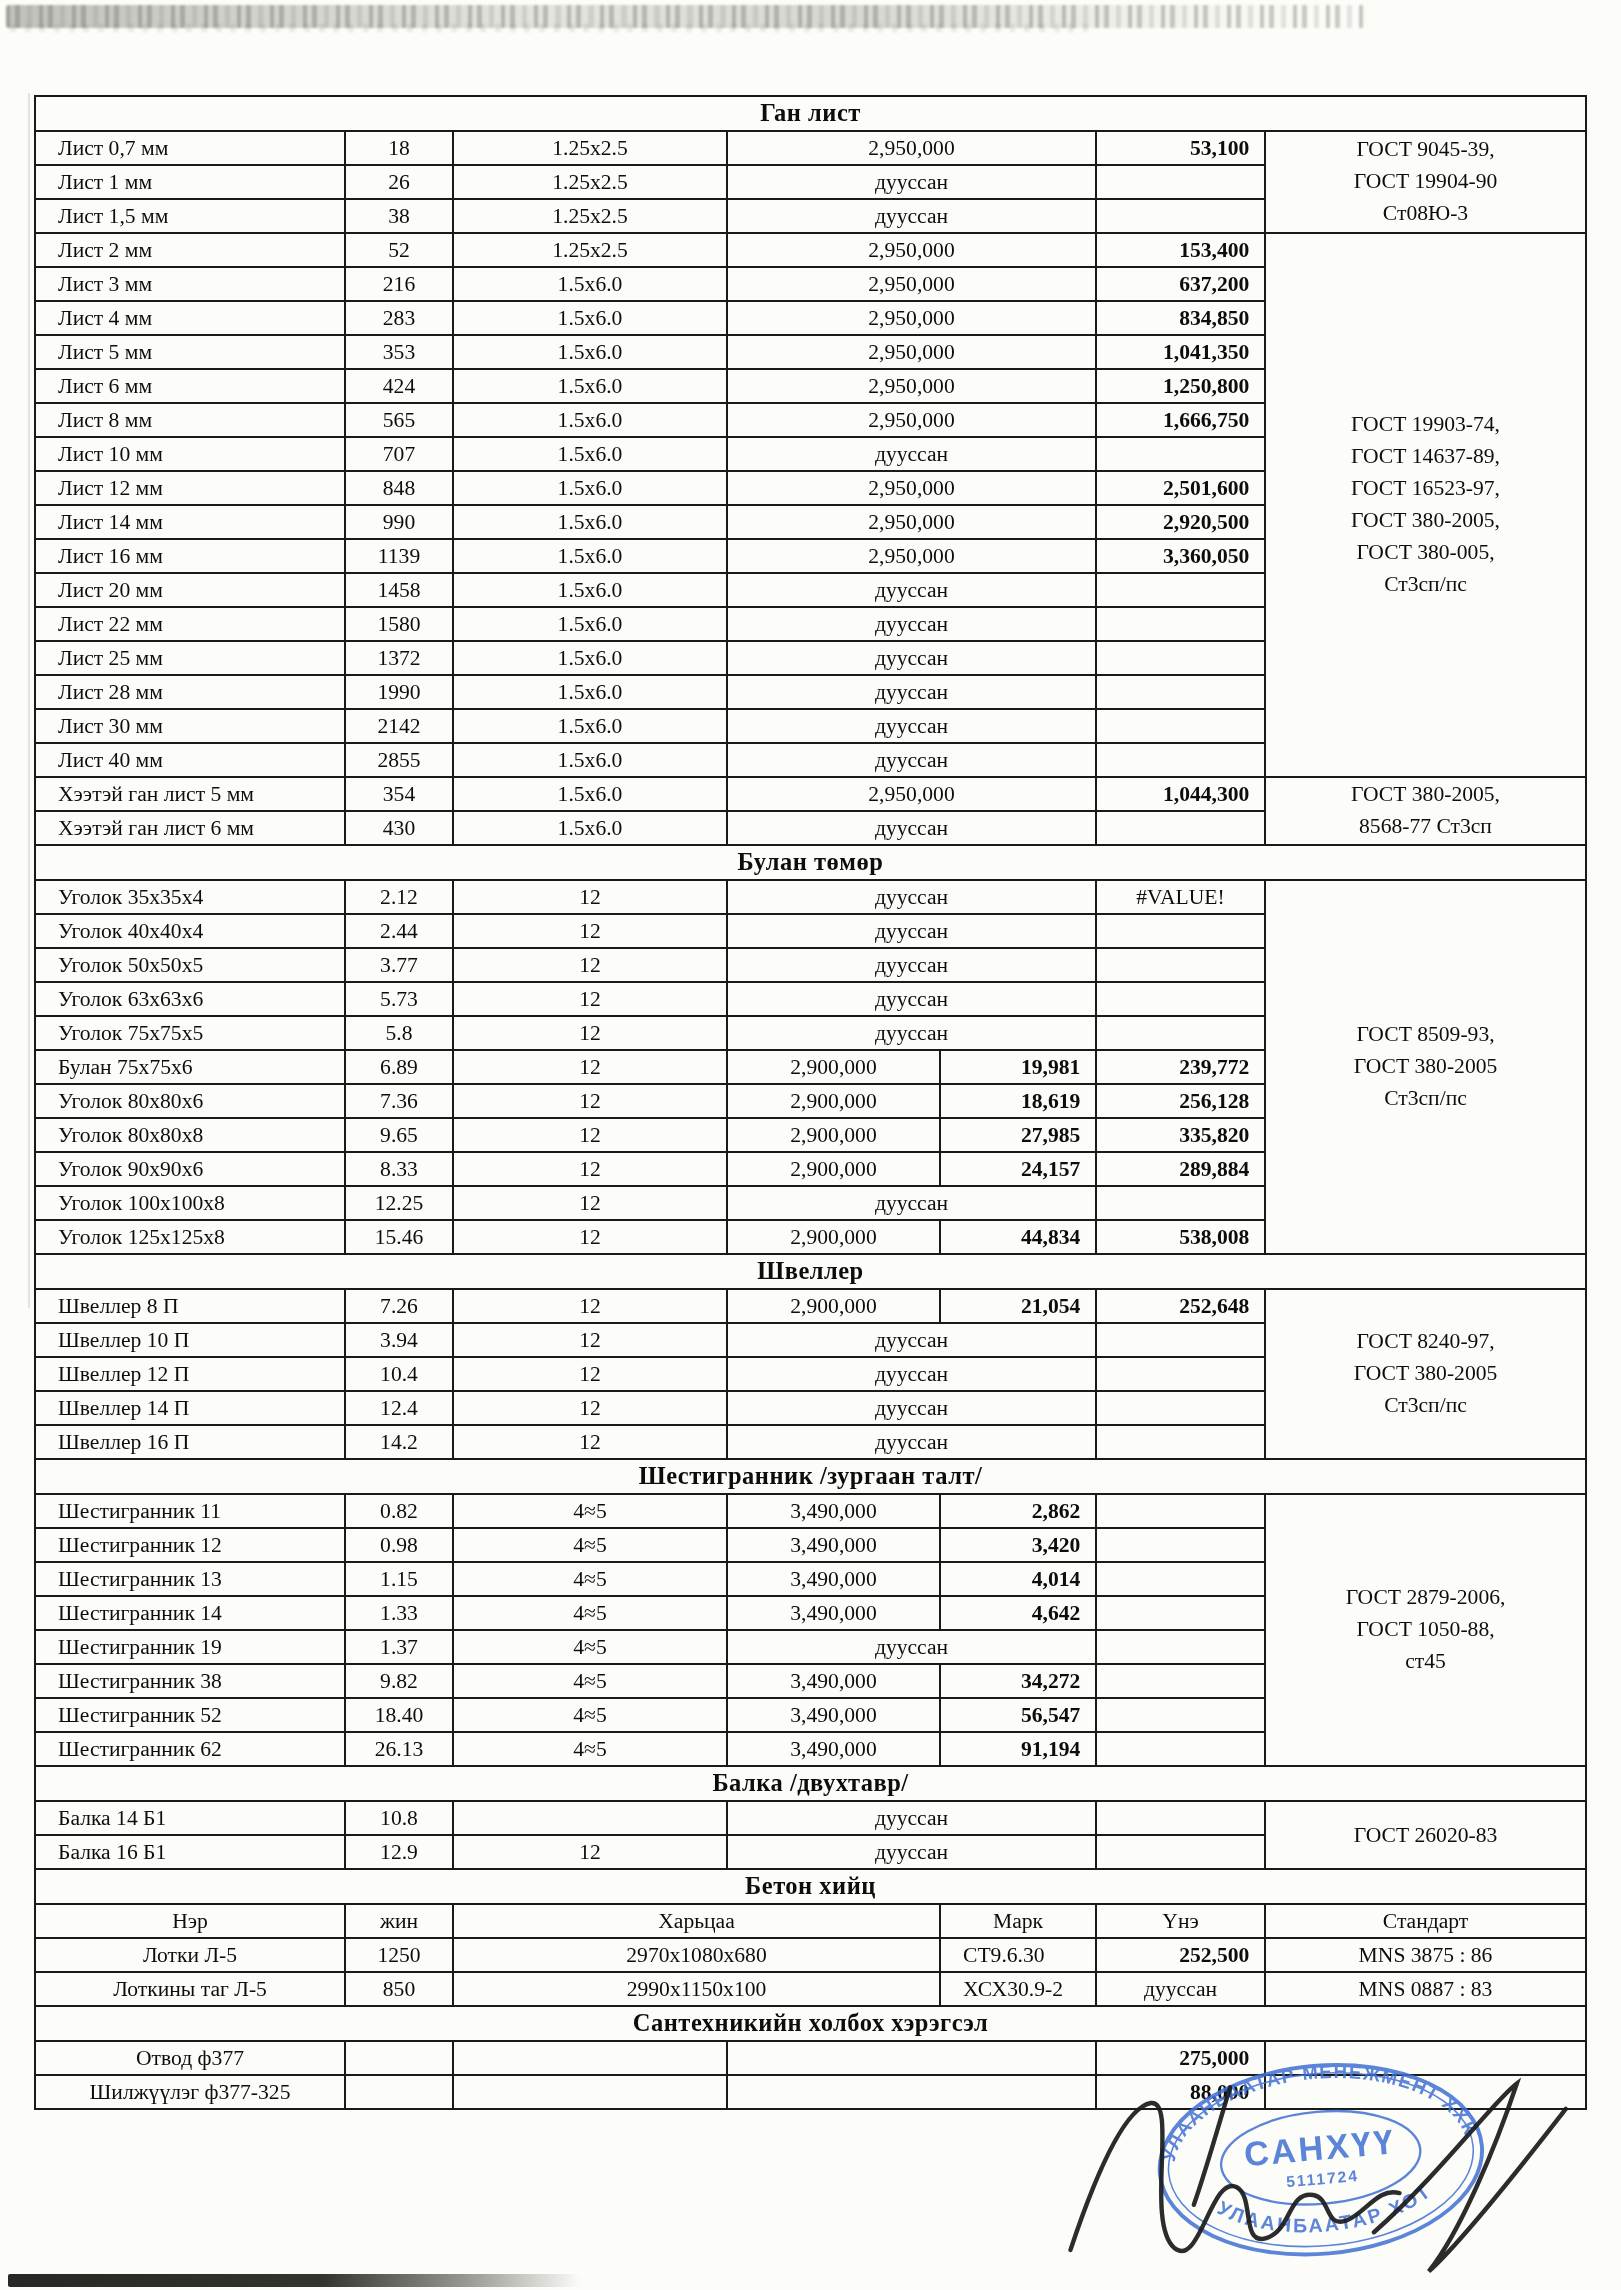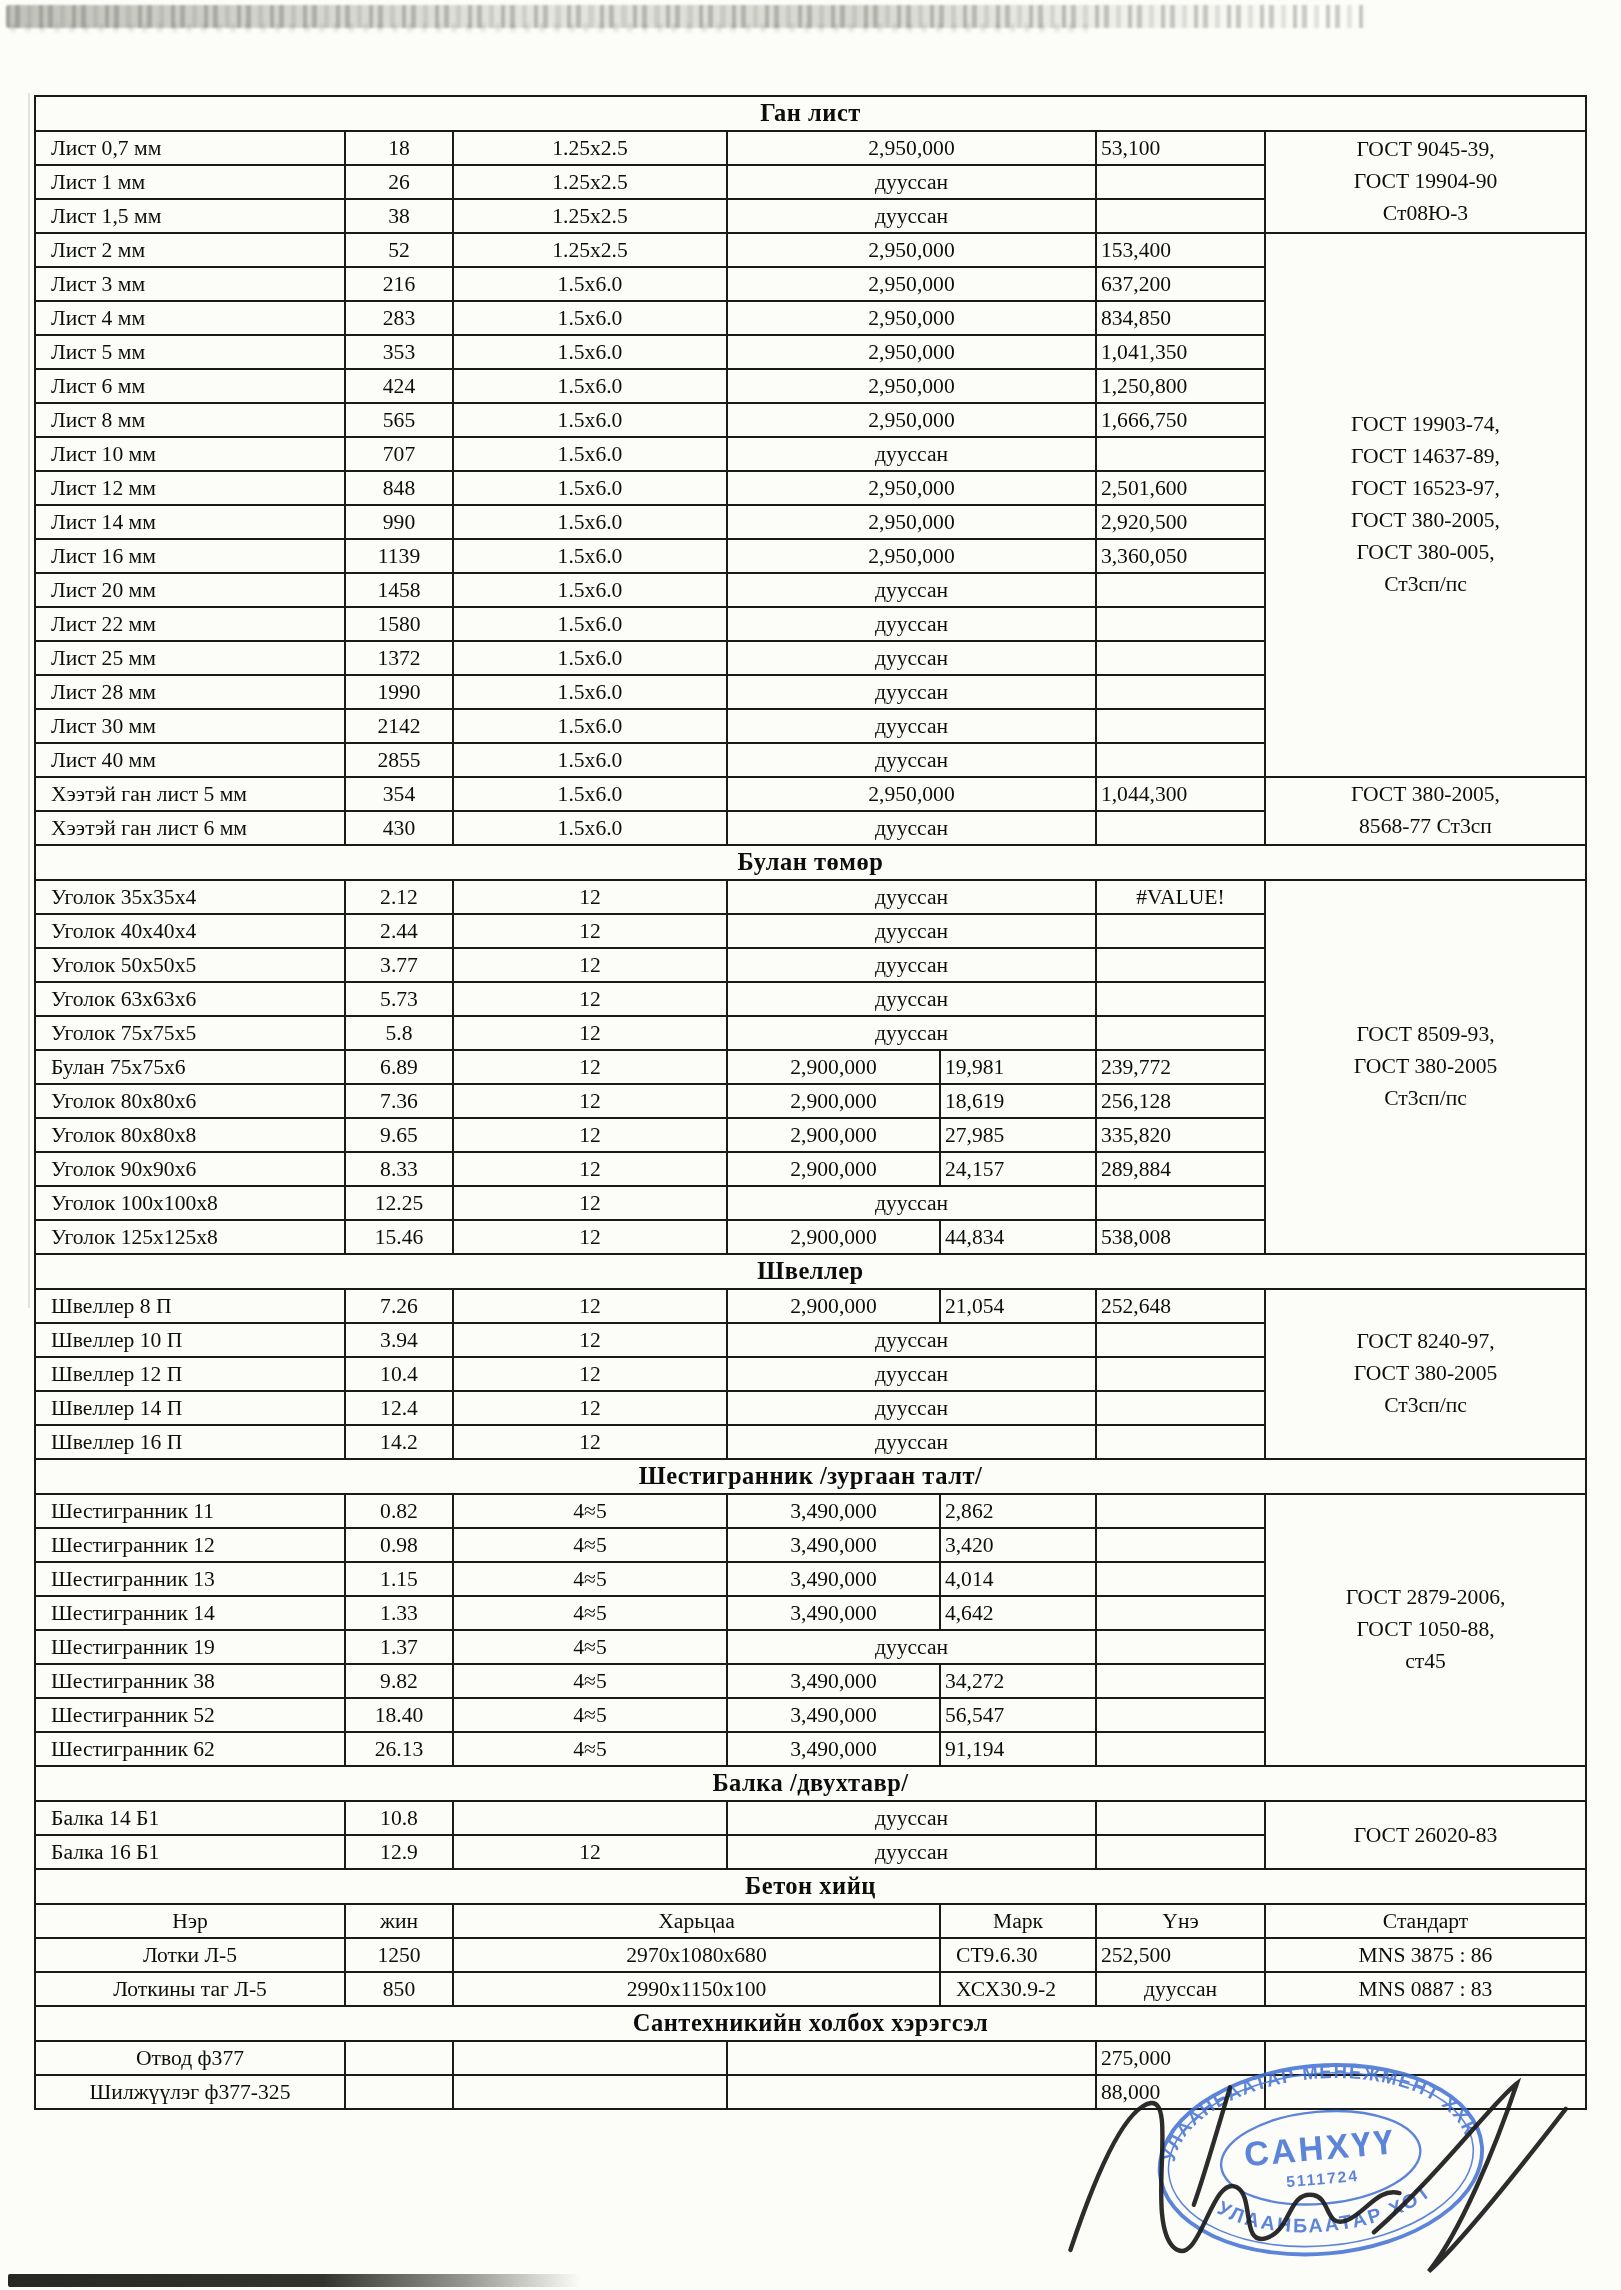--- a/index.html
+++ b/index.html
@@ -46,22 +46,22 @@
     height:32px;
     padding:0 3.9px;
     font-size:21.6px;
     line-height:1.32;
     color:#0d0d0d;
     text-align:center;
     vertical-align:middle;
     white-space:pre-line;
     overflow:hidden;
   }
-  td.a-l{text-align:left;padding-left:15px;}
-  td.a-r{text-align:left;padding-right:14.7px;}
+  td.a-l{text-align:left;padding-left:22px;}
+  td.a-r{text-align:right;padding-right:14.7px;font-weight:bold;}
   td.section-header{
     font-weight:bold;font-size:24.5px;height:33px;letter-spacing:0.5px;
   }
   td.multiline{line-height:1.48;}
   
   .stamp{position:absolute;left:1132px;top:2034px;width:382px;height:255px;
          transform:rotate(-5deg);opacity:.85;}
   .signature{position:absolute;left:1029px;top:2058px;width:592px;height:232px;}
 </style>
 </head>

